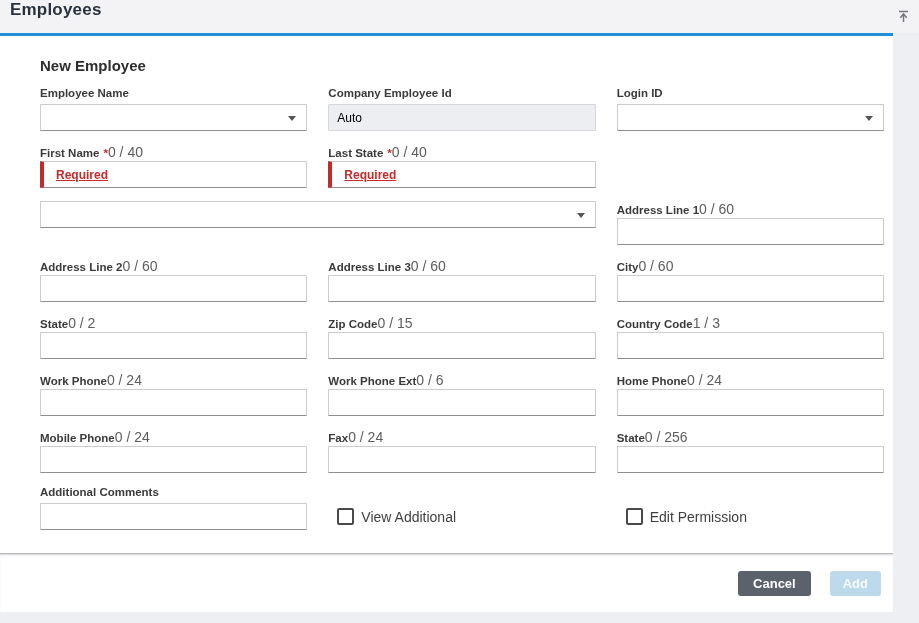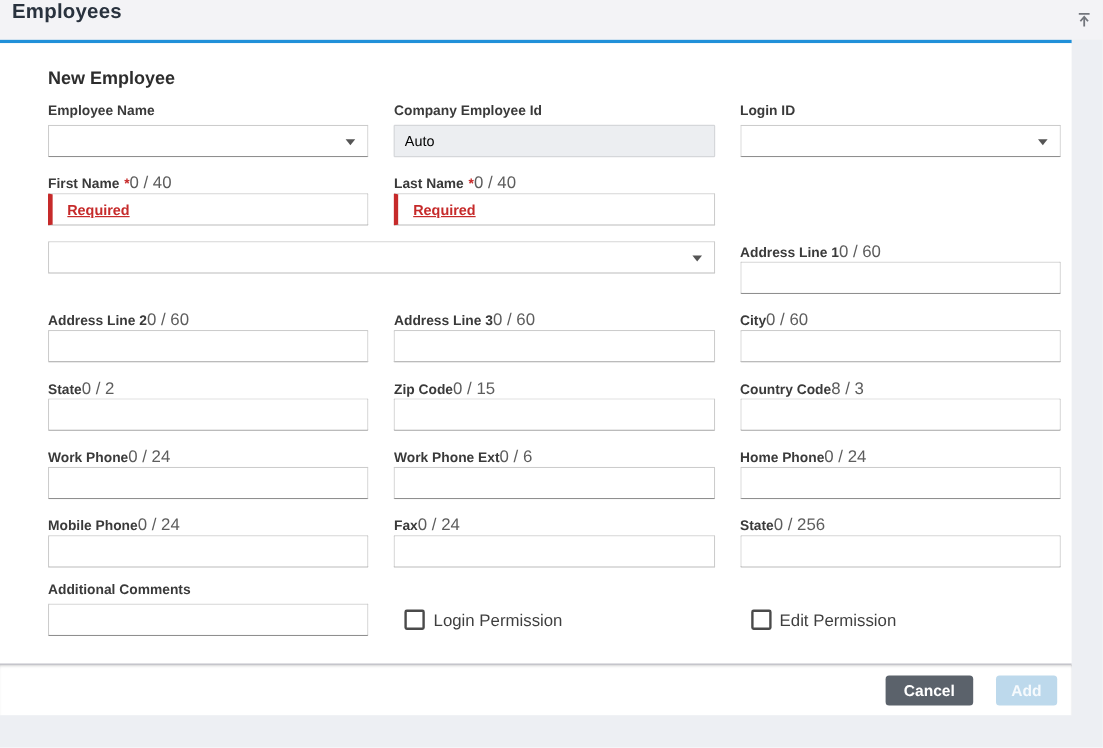--- a/index.html
+++ b/index.html
@@ -96,21 +96,21 @@
   .cbox {
     appearance:none; -webkit-appearance:none;
     width:17px; height:17px;
     border:2px solid #4a4a4a; border-radius:2px;
     background:#fff; cursor:pointer; flex:none;
   }
   .cb-label { font-size:14px; color:#3f3f3f; }
 
   
   .footer {
-    width:893px; height:43px;
+    width:893px; height:59px;
     background:#fff;
     border-top:1px solid #b7b7bf;
     box-shadow:inset 0 2px 3px -2px rgba(0,0,0,0.35);
     display:flex; align-items:center; justify-content:flex-end;
     padding-right:12px; gap:19px;
   }
   .btn {
     height:25px; border:none; border-radius:3px;
     font-family:"Liberation Sans", sans-serif;
     font-size:13px; font-weight:bold;
@@ -167,21 +167,21 @@
   <div class="row">
     <div>
       <div class="label-row">
         <span class="flabel"><span>First Name</span><span class="req">*</span></span>
         <span class="fcounter">0 / 40</span>
       </div>
       <input class="finput error-input" value="Required" style="">
     </div>
     <div>
       <div class="label-row">
-        <span class="flabel"><span>Last Name</span><span class="req">*</span></span>
+        <span class="flabel"><span>Last State</span><span class="req">*</span></span>
         <span class="fcounter">0 / 40</span>
       </div>
       <input class="finput error-input" value="Required" style="">
     </div>
   </div>
 
   <div class="row">
     <div class="span2">
       <div class="select-box">
         <span class="arrow-down"></span>
@@ -231,21 +231,21 @@
     <div>
       <div class="label-row">
         <span class="flabel">Zip Code</span>
         <span class="fcounter">0 / 15</span>
       </div>
       <input class="finput" style="">
     </div>
     <div>
       <div class="label-row">
         <span class="flabel">Country Code</span>
-        <span class="fcounter">8 / 3</span>
+        <span class="fcounter">1 / 3</span>
       </div>
       <input class="finput" style="">
     </div>
   </div>
 
   <div class="row">
     <div>
       <div class="label-row">
         <span class="flabel">Work Phone</span>
         <span class="fcounter">0 / 24</span>
@@ -294,21 +294,21 @@
 
   <div class="row">
     <div>
       <div class="label-row">
         <span class="flabel">Additional Comments</span>
       </div>
       <input class="finput" style="">
     </div>
     <div class="checkbox-group">
       <input type="checkbox" class="cbox" style="">
-      <span class="cb-label">Login Permission</span>
+      <span class="cb-label">View Additional</span>
     </div>
     <div class="checkbox-group">
       <input type="checkbox" class="cbox" style="">
       <span class="cb-label">Edit Permission</span>
     </div>
   </div>
 </div>
 
 <div class="footer">
   <button class="btn btn-cancel">Cancel</button>

